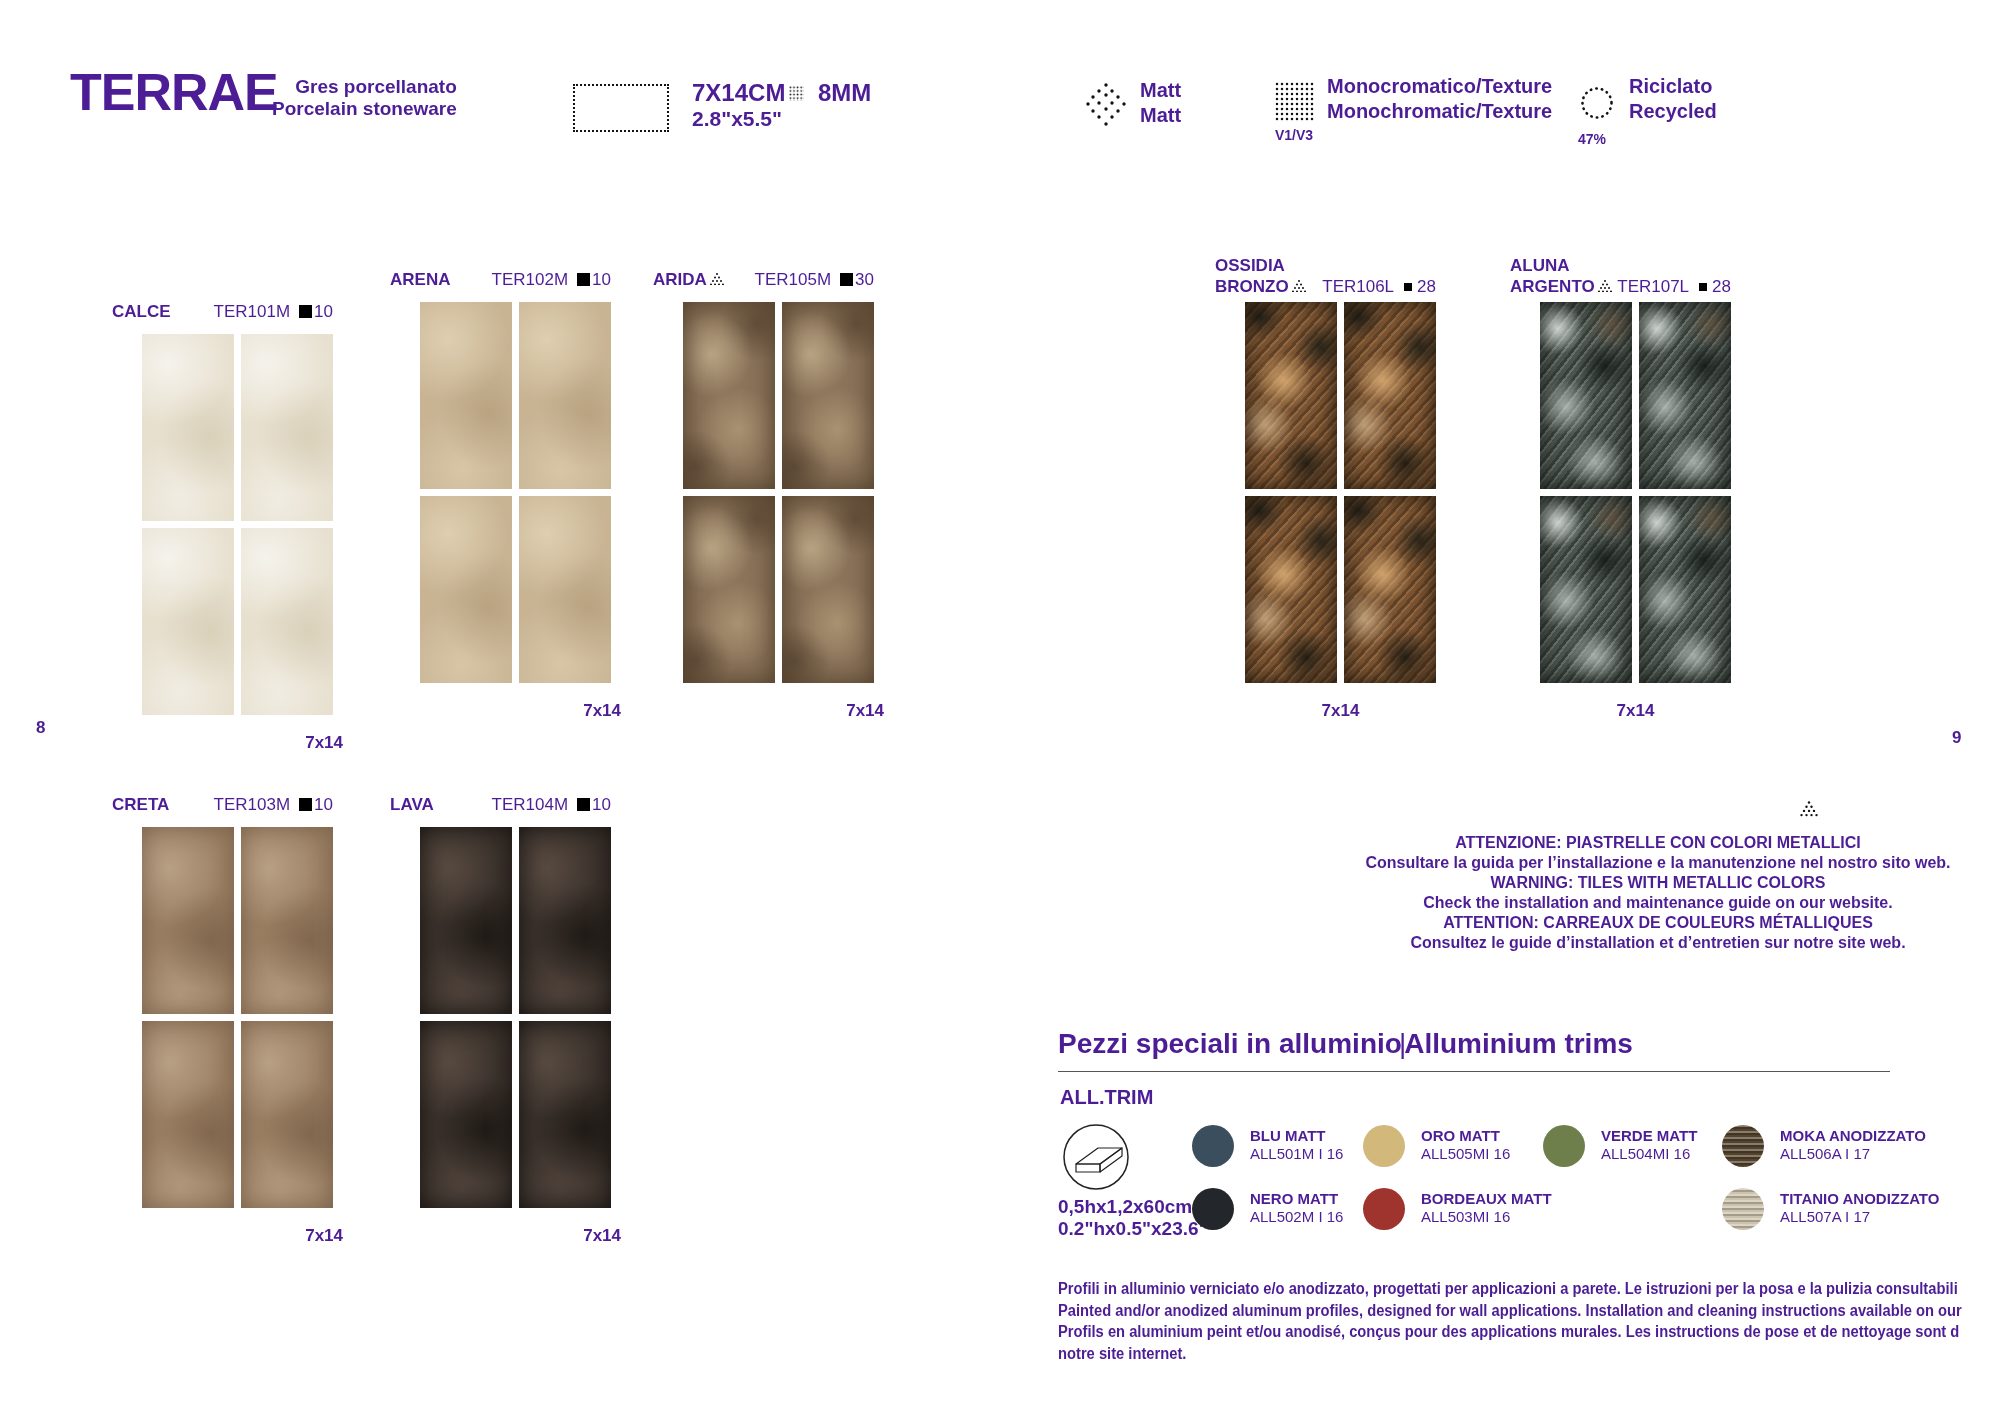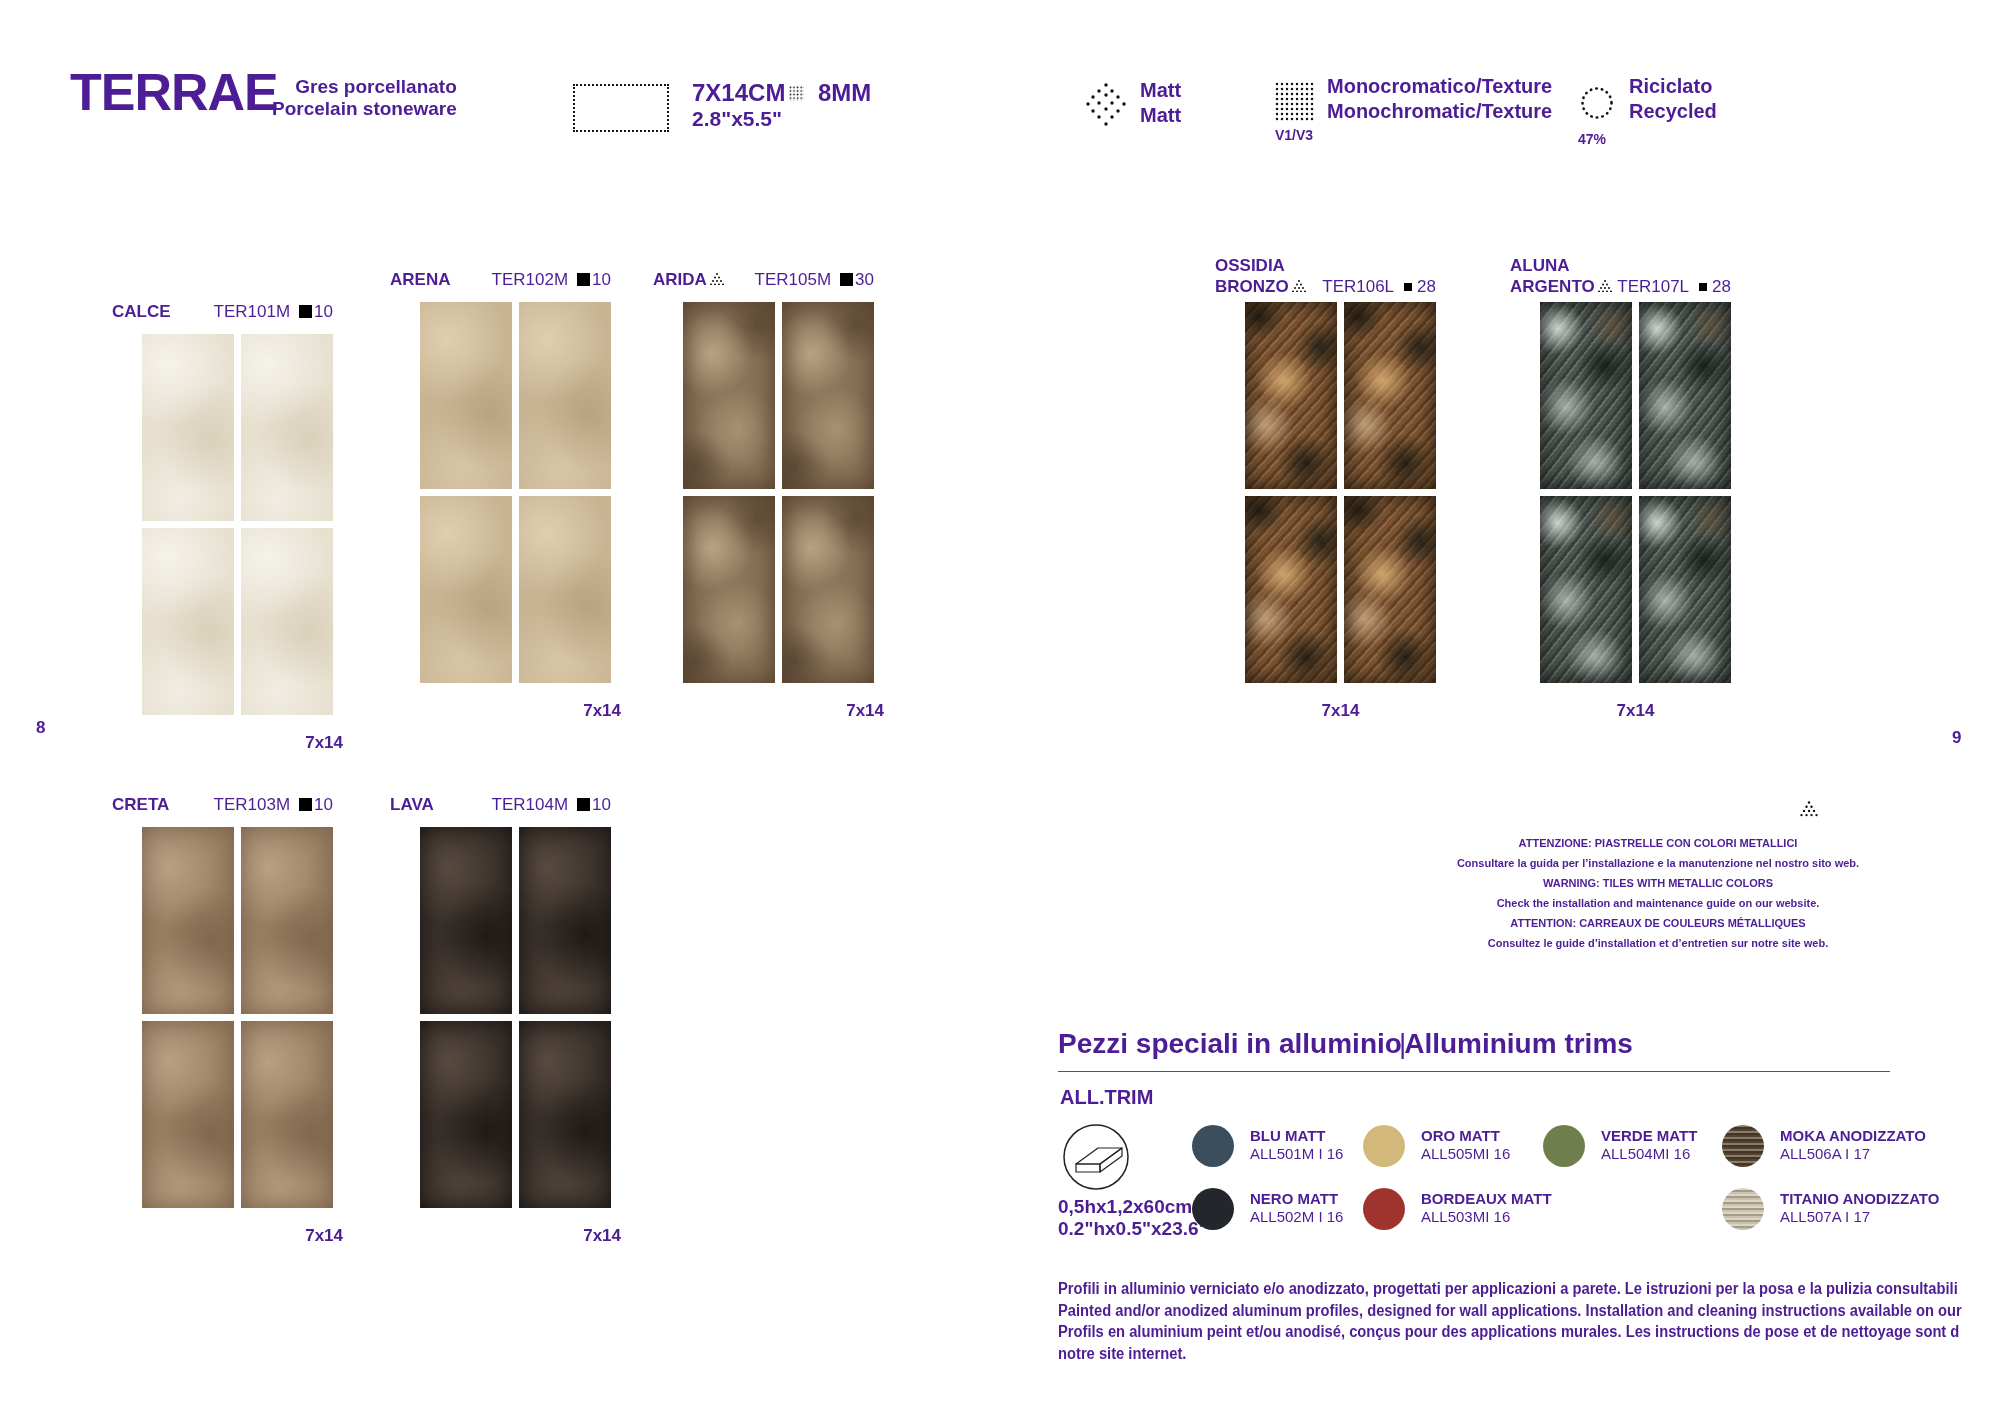--- a/index.html
+++ b/index.html
@@ -76,21 +76,21 @@
     box-shadow:inset 0 0 22px rgba(80,58,40,.45);}
   .tx-lava .cell{background:
     radial-gradient(95% 48% at 30% 22%, rgba(130,110,95,.4), transparent 62%),
     radial-gradient(90% 45% at 72% 58%, rgba(10,8,6,.55), transparent 62%),
     radial-gradient(95% 48% at 45% 90%, rgba(120,100,88,.32), transparent 62%),
     #3b322c;
     box-shadow:inset 0 0 24px rgba(0,0,0,.65);}
 
   
   .pagenum{font-size:17px;font-weight:bold;}
-  .warn-block{width:672px;text-align:center;font-size:11px;font-weight:bold;line-height:20px;}
+  .warn-block{width:672px;text-align:center;font-size:16px;font-weight:bold;line-height:20px;}
   .trim-heading{font-size:28px;font-weight:bold;white-space:nowrap;}
   .trim-heading .pipe{font-weight:400;margin:0 -2px 0 -3px;}
   .trim-rule{width:832px;border-top:1.5px solid #555;}
   .alltrim{font-size:20px;font-weight:bold;}
   .profile-size{font-size:19px;font-weight:bold;line-height:22px;white-space:nowrap;}
   .trim{position:absolute;display:flex;align-items:flex-start;}
   .swatch{width:42px;height:42px;border-radius:50%;flex:0 0 auto;}
   .swatch.anodized{background-image:repeating-linear-gradient(180deg, rgba(255,255,255,.3) 0 2px, rgba(0,0,0,.2) 2px 4px, transparent 4px 6px);}
   .tinfo{margin-left:16px;padding-top:2px;}
   .tinfo .nm{display:block;font-size:15px;font-weight:bold;line-height:18px;white-space:nowrap;}

